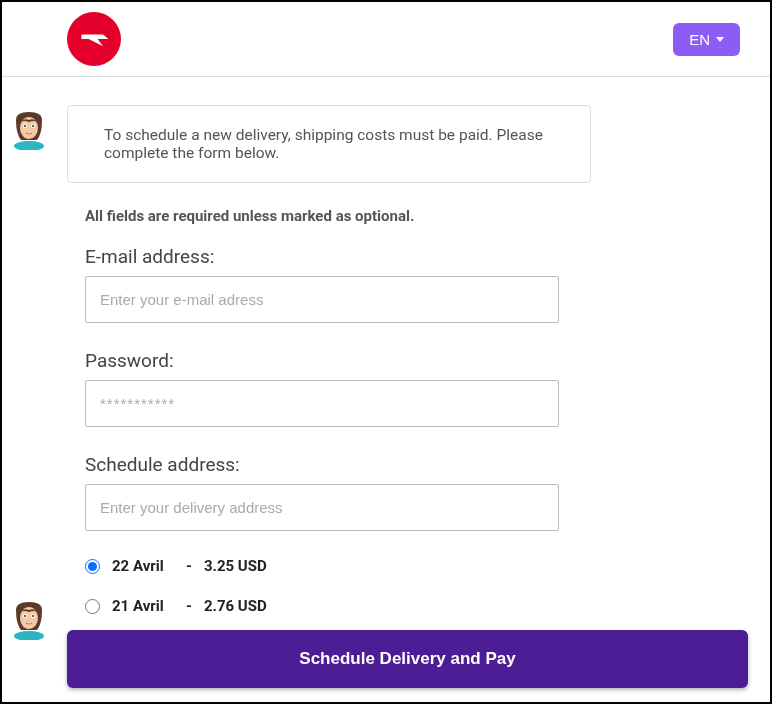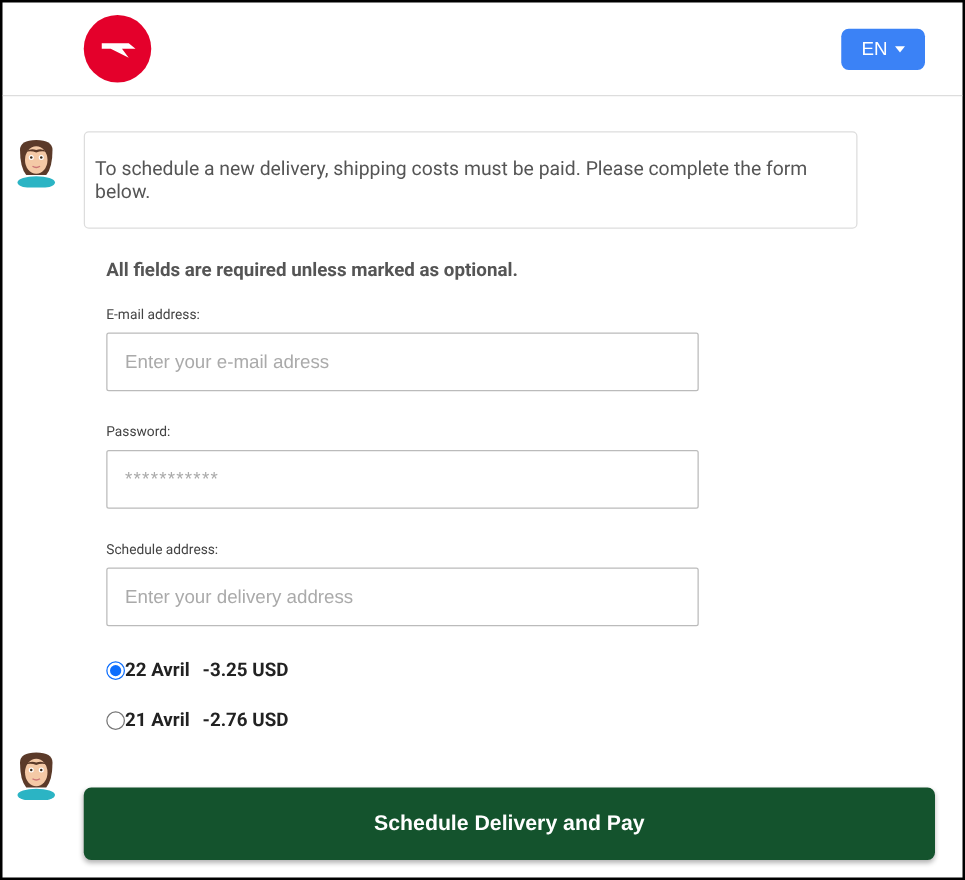--- a/index.html
+++ b/index.html
@@ -22,21 +22,21 @@
   .logo-circle {
     width: 54px;
     height: 54px;
     background: #e4002b;
     border-radius: 50%;
     display: flex;
     align-items: center;
     justify-content: center;
   }
   .lang-btn {
-    background: #3b82f6;
+    background: #8b5cf6;
     color: #fff;
     border: none;
     border-radius: 6px;
     padding: 8px 16px;
     font-size: 15px;
     cursor: pointer;
     display: flex;
     align-items: center;
     gap: 6px;
   }
@@ -46,56 +46,57 @@
     border-right: 4px solid transparent;
     border-top: 5px solid #fff;
   }
   .content {
     padding: 28px 65px 0 65px;
     position: relative;
   }
   .info-box {
     border: 1px solid #ddd;
     border-radius: 4px;
-    padding: 20px 8px;
+    padding: 20px 36px;
     font-size: 15.5px;
     color: #555;
     margin-bottom: 8px;
-    width: 619px;
+    width: 524px;
   }
   .form-card {
     width: 470px;
     padding: 16px 18px 10px 18px;
   }
   .required-note {
     font-size: 15px;
     color: #555;
     margin-bottom: 20px;
     font-weight: bold;
   }
   .field-label {
-    font-size: 11px;
+    font-size: 19px;
     color: #444;
     margin-bottom: 8px;
     display: block;
   }
   .text-input {
     width: 474px;
     padding: 14px 14px;
     border: 1px solid #bbb;
     border-radius: 2px;
     font-size: 15px;
     color: #333;
     margin-bottom: 26px;
   }
   .text-input::placeholder { color: #aaa; }
   .pw-input { font-family: Arial; letter-spacing: 1px; }
   .radio-row {
     display: flex;
     align-items: center;
+    gap: 12px;
     margin-bottom: 22px;
     font-size: 15px;
     font-weight: 700;
     color: #222;
   }
   .radio-row input[type="radio"] {
     width: 15px; height: 15px;
     accent-color: #0d6efd;
     cursor: pointer;
   }
@@ -109,21 +110,21 @@
   }
   .avatar.top { top: 108px; }
   .avatar.bottom { top: 598px; }
   .avatar svg { width: 100%; height: 100%; }
   .cta {
     position: absolute;
     left: 65px;
     right: 22px;
     bottom: 14px;
     height: 58px;
-    background: #14532d;
+    background: #4c1d95;
     color: #fff;
     border: none;
     border-radius: 6px;
     font-size: 17px;
     font-weight: 700;
     cursor: pointer;
     box-shadow: 0 2px 4px rgba(0,0,0,0.3);
   }
 </style>
 </head>

